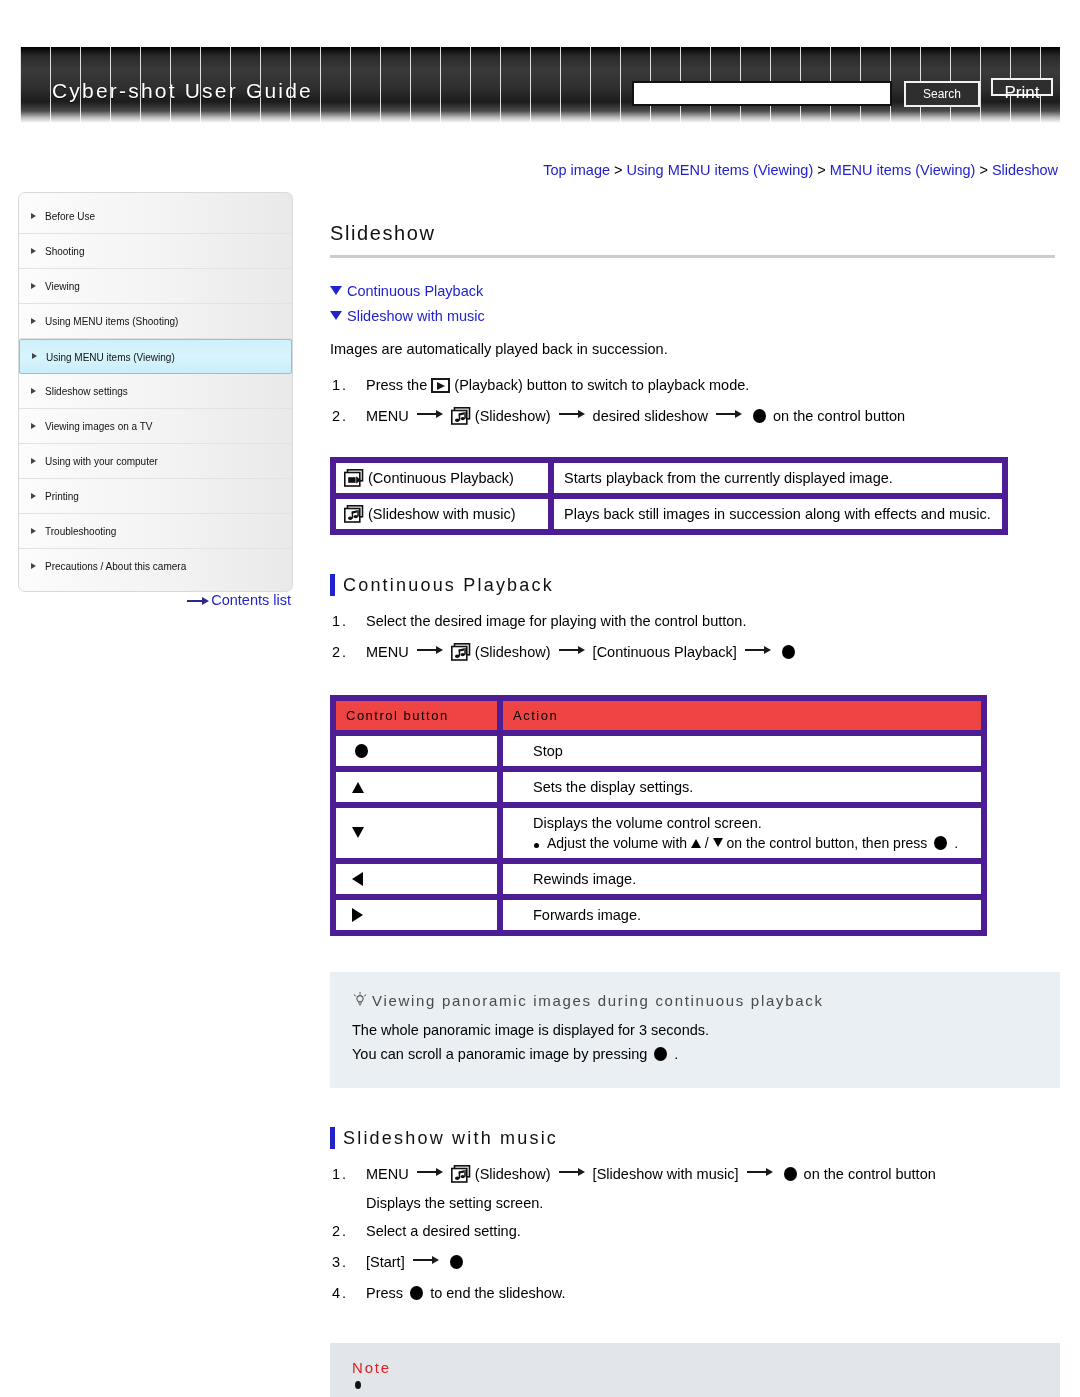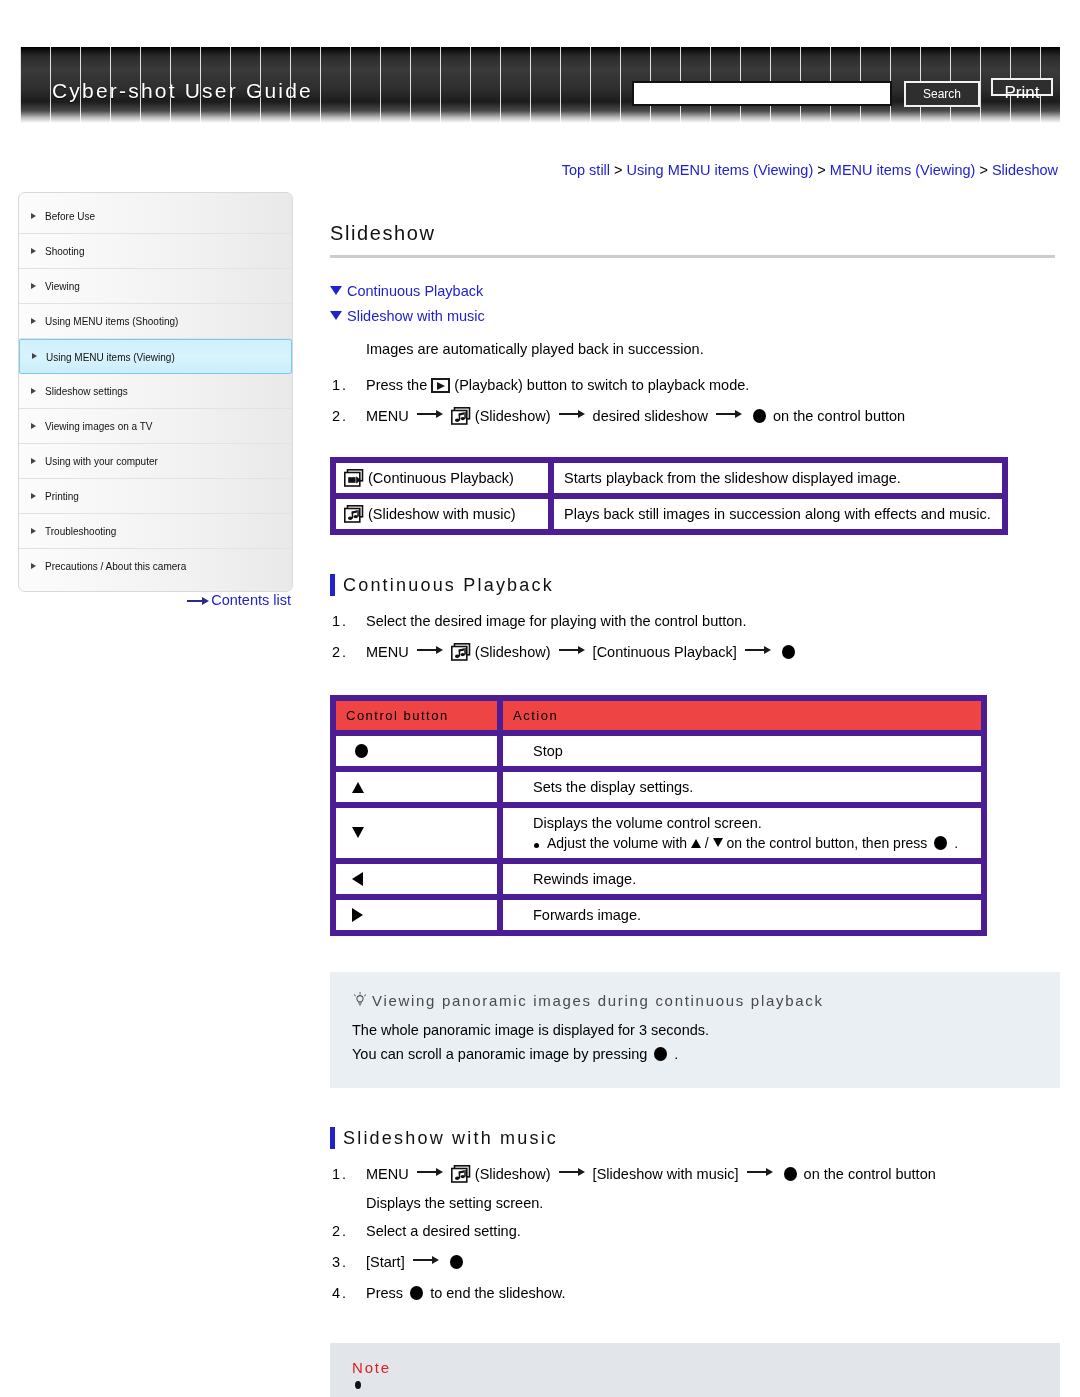--- a/index.html
+++ b/index.html
@@ -198,21 +198,20 @@
     border-top: 9px solid #2222cc;
     border-left: 6px solid transparent;
     border-right: 6px solid transparent;
     margin-right: 5px;
     vertical-align: 1px;
   }
   .intro {
     margin-top: 9px;
     font-size: 14.5px;
     line-height: 23px;
-    margin-left: 36px;
   }
 
   ol.steps {
     margin: 9px 0 0 0;
     padding: 0;
     list-style: none;
     font-size: 14.5px;
   }
   ol.steps > li {
     position: relative;
@@ -444,21 +443,21 @@
 <body>
 
 <div class="header">
   <div class="header-title">Cyber-shot User Guide</div>
   <input class="search-box" type="text" placeholder="" style="">
   <button class="hdr-btn btn-search">Search</button>
   <button class="hdr-btn btn-print">Print</button>
 </div>
 
 <div class="breadcrumb">
-  <a href="#">Top still</a>
+  <a href="#">Top image</a>
   <span class="sep">&gt;</span>
   <a href="#">Using MENU items (Viewing)</a>
   <span class="sep">&gt;</span>
   <a href="#">MENU items (Viewing)</a>
   <span class="sep">&gt;</span>
   <a href="#">Slideshow</a>
 </div>
 
 <nav class="sidebar">
   <div class="nav-item">
@@ -565,21 +564,21 @@
           <span class="ico ico-contplay">
             <svg viewBox="0 0 20 18" width="20" height="18">
               <rect x="3.5" y="0.8" width="15" height="11" fill="#fff" stroke="#111" stroke-width="1.6"></rect>
               <rect x="0.8" y="3.5" width="15" height="13.5" fill="#fff" stroke="#111" stroke-width="1.6"></rect>
               <rect x="4.2" y="8.2" width="7.4" height="5.6" fill="#111"></rect>
               <path d="M12.2 7.2 L16.8 11 L12.2 14.8 Z" fill="#111"></path>
             </svg>
           </span>
           <span>(Continuous Playback)</span>
         </td>
-        <td>Starts playback from the slideshow displayed image.</td>
+        <td>Starts playback from the currently displayed image.</td>
       </tr>
       <tr>
         <td class="mode">
           <span class="ico ico-slideshow">
             <svg viewBox="0 0 20 18" width="20" height="18">
               <rect x="3.5" y="0.8" width="15" height="11" fill="#fff" stroke="#111" stroke-width="1.6"></rect>
               <rect x="0.8" y="3.5" width="15" height="13.5" fill="#fff" stroke="#111" stroke-width="1.6"></rect>
               <ellipse cx="6.2" cy="13.2" rx="2.2" ry="1.7" fill="#111"></ellipse>
               <rect x="7.7" y="6.6" width="1.5" height="6.8" fill="#111"></rect>
               <path d="M7.7 6.6 L13.2 5.2 L13.2 7.4 L7.7 8.8 Z" fill="#111"></path>

